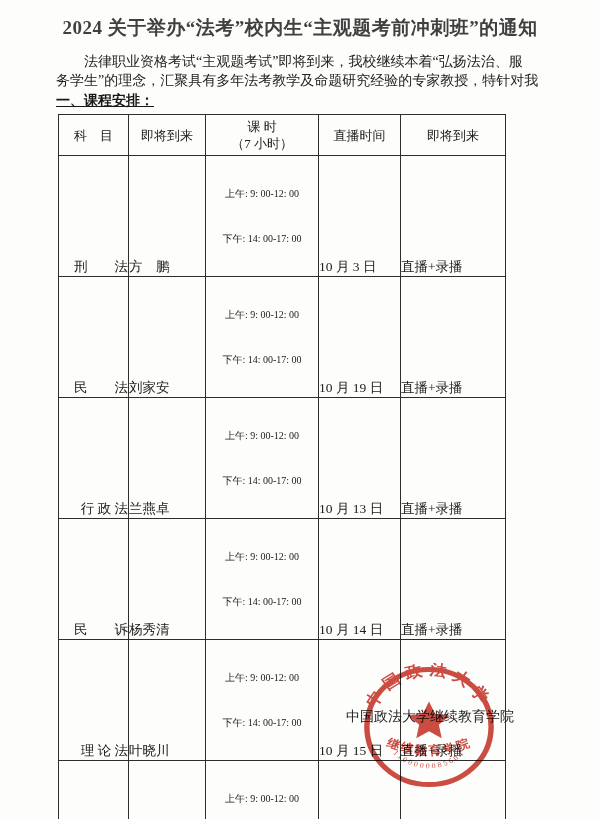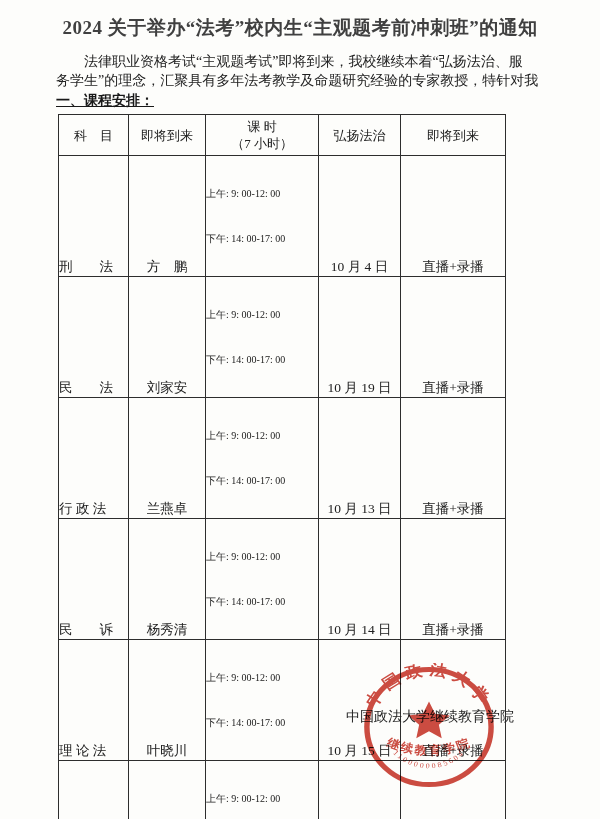--- a/index.html
+++ b/index.html
@@ -29,28 +29,28 @@
     margin:4px 0 0 58px; border-collapse:collapse; table-layout:fixed; width:447px;
     color:#202020;
   }
   table.course th, table.course td { border:1.4px solid #2d2d2d; padding:0; }
   table.course th {
     font-weight:normal; font-size:13px; text-align:center; vertical-align:middle;
     height:40px; line-height:17px;
   }
   table.course tr.datarow { height:34px; }
   td.c-subject {
-    text-align:left; padding:0 0 4px 9px; vertical-align:bottom; font-size:13.5px; white-space:pre;
+    text-align:right; padding:0 0 4px 9px; vertical-align:bottom; font-size:13.5px; white-space:pre;
   }
   td.c-teacher, td.c-date, td.c-format {
-    text-align:center; vertical-align:bottom; padding-bottom:4px; font-size:13.5px; white-space:pre;
+    vertical-align:bottom; padding-bottom:4px; font-size:13.5px; white-space:pre;
   }
   td.c-times {
     vertical-align:middle; padding:1px 0 1px 6px; font-size:10px; line-height:15px;
-    white-space:pre; color:#1a1a1a;
+    white-space:pre; color:#1a1a1a;text-align:center;
   }
   .signature {
     position:absolute; top:707px; left:338px; width:184px; z-index:1;
     text-align:center; font-size:14px; line-height:19.5px; color:#242424;
   }
   .seal {
     position:absolute; top:663px; left:360px; width:138px; height:128px; z-index:2;
     mix-blend-mode:multiply; opacity:0.88; pointer-events:none;
   }
 </style>
@@ -77,33 +77,33 @@
         <col style="width:105px">
     </colgroup>
     <thead>
       <tr>
         <th>科　目</th>
         <th>即将到来</th>
         <th>
           <div>课 时</div>
           <div>（7 小时）</div>
         </th>
-        <th>弘扬法治</th>
+        <th>直播时间</th>
         <th>即将到来</th>
       </tr>
     </thead>
     <tbody>
       <tr class="datarow">
         <td class="c-subject">刑　　法</td>
         <td class="c-teacher">方　鹏</td>
         <td class="c-times">
           <div>上午: 9: 00-12: 00</div>
           <div>下午: 14: 00-17: 00</div>
         </td>
-        <td class="c-date">10 月 4 日</td>
+        <td class="c-date">10 月 3 日</td>
         <td class="c-format">直播+录播</td>
       </tr>
       <tr class="datarow">
         <td class="c-subject">民　　法</td>
         <td class="c-teacher">刘家安</td>
         <td class="c-times">
           <div>上午: 9: 00-12: 00</div>
           <div>下午: 14: 00-17: 00</div>
         </td>
         <td class="c-date">10 月 19 日</td>

